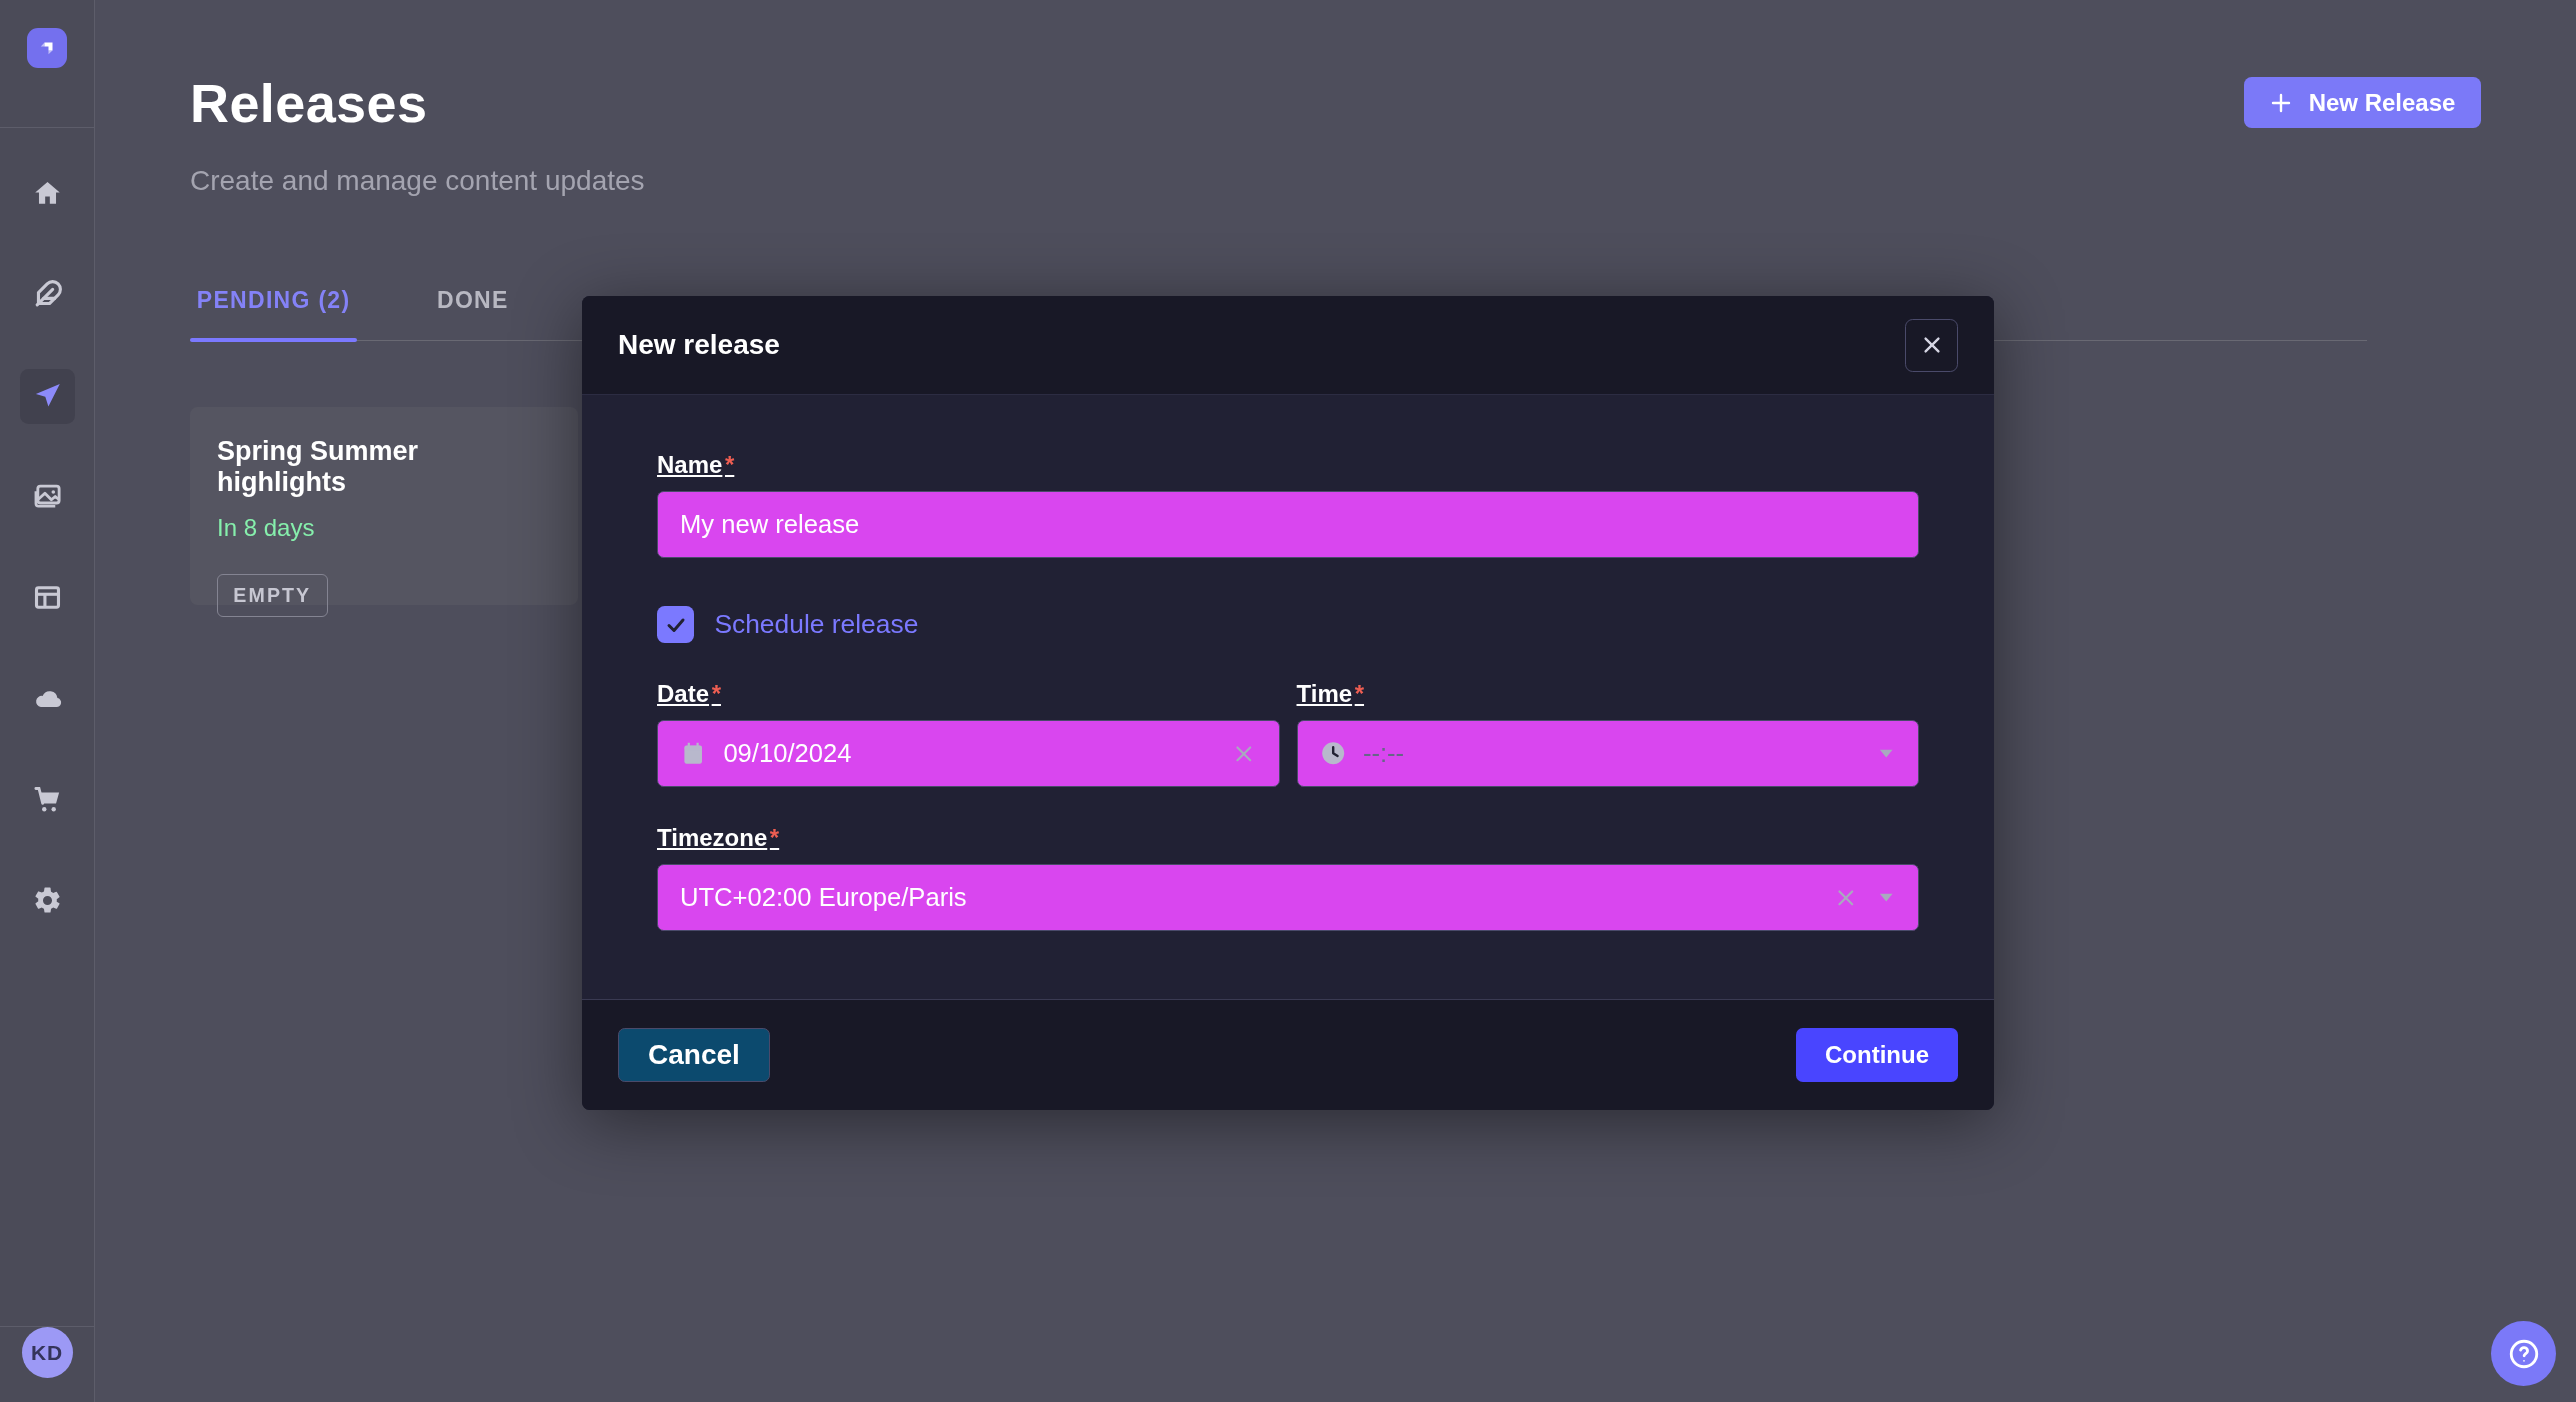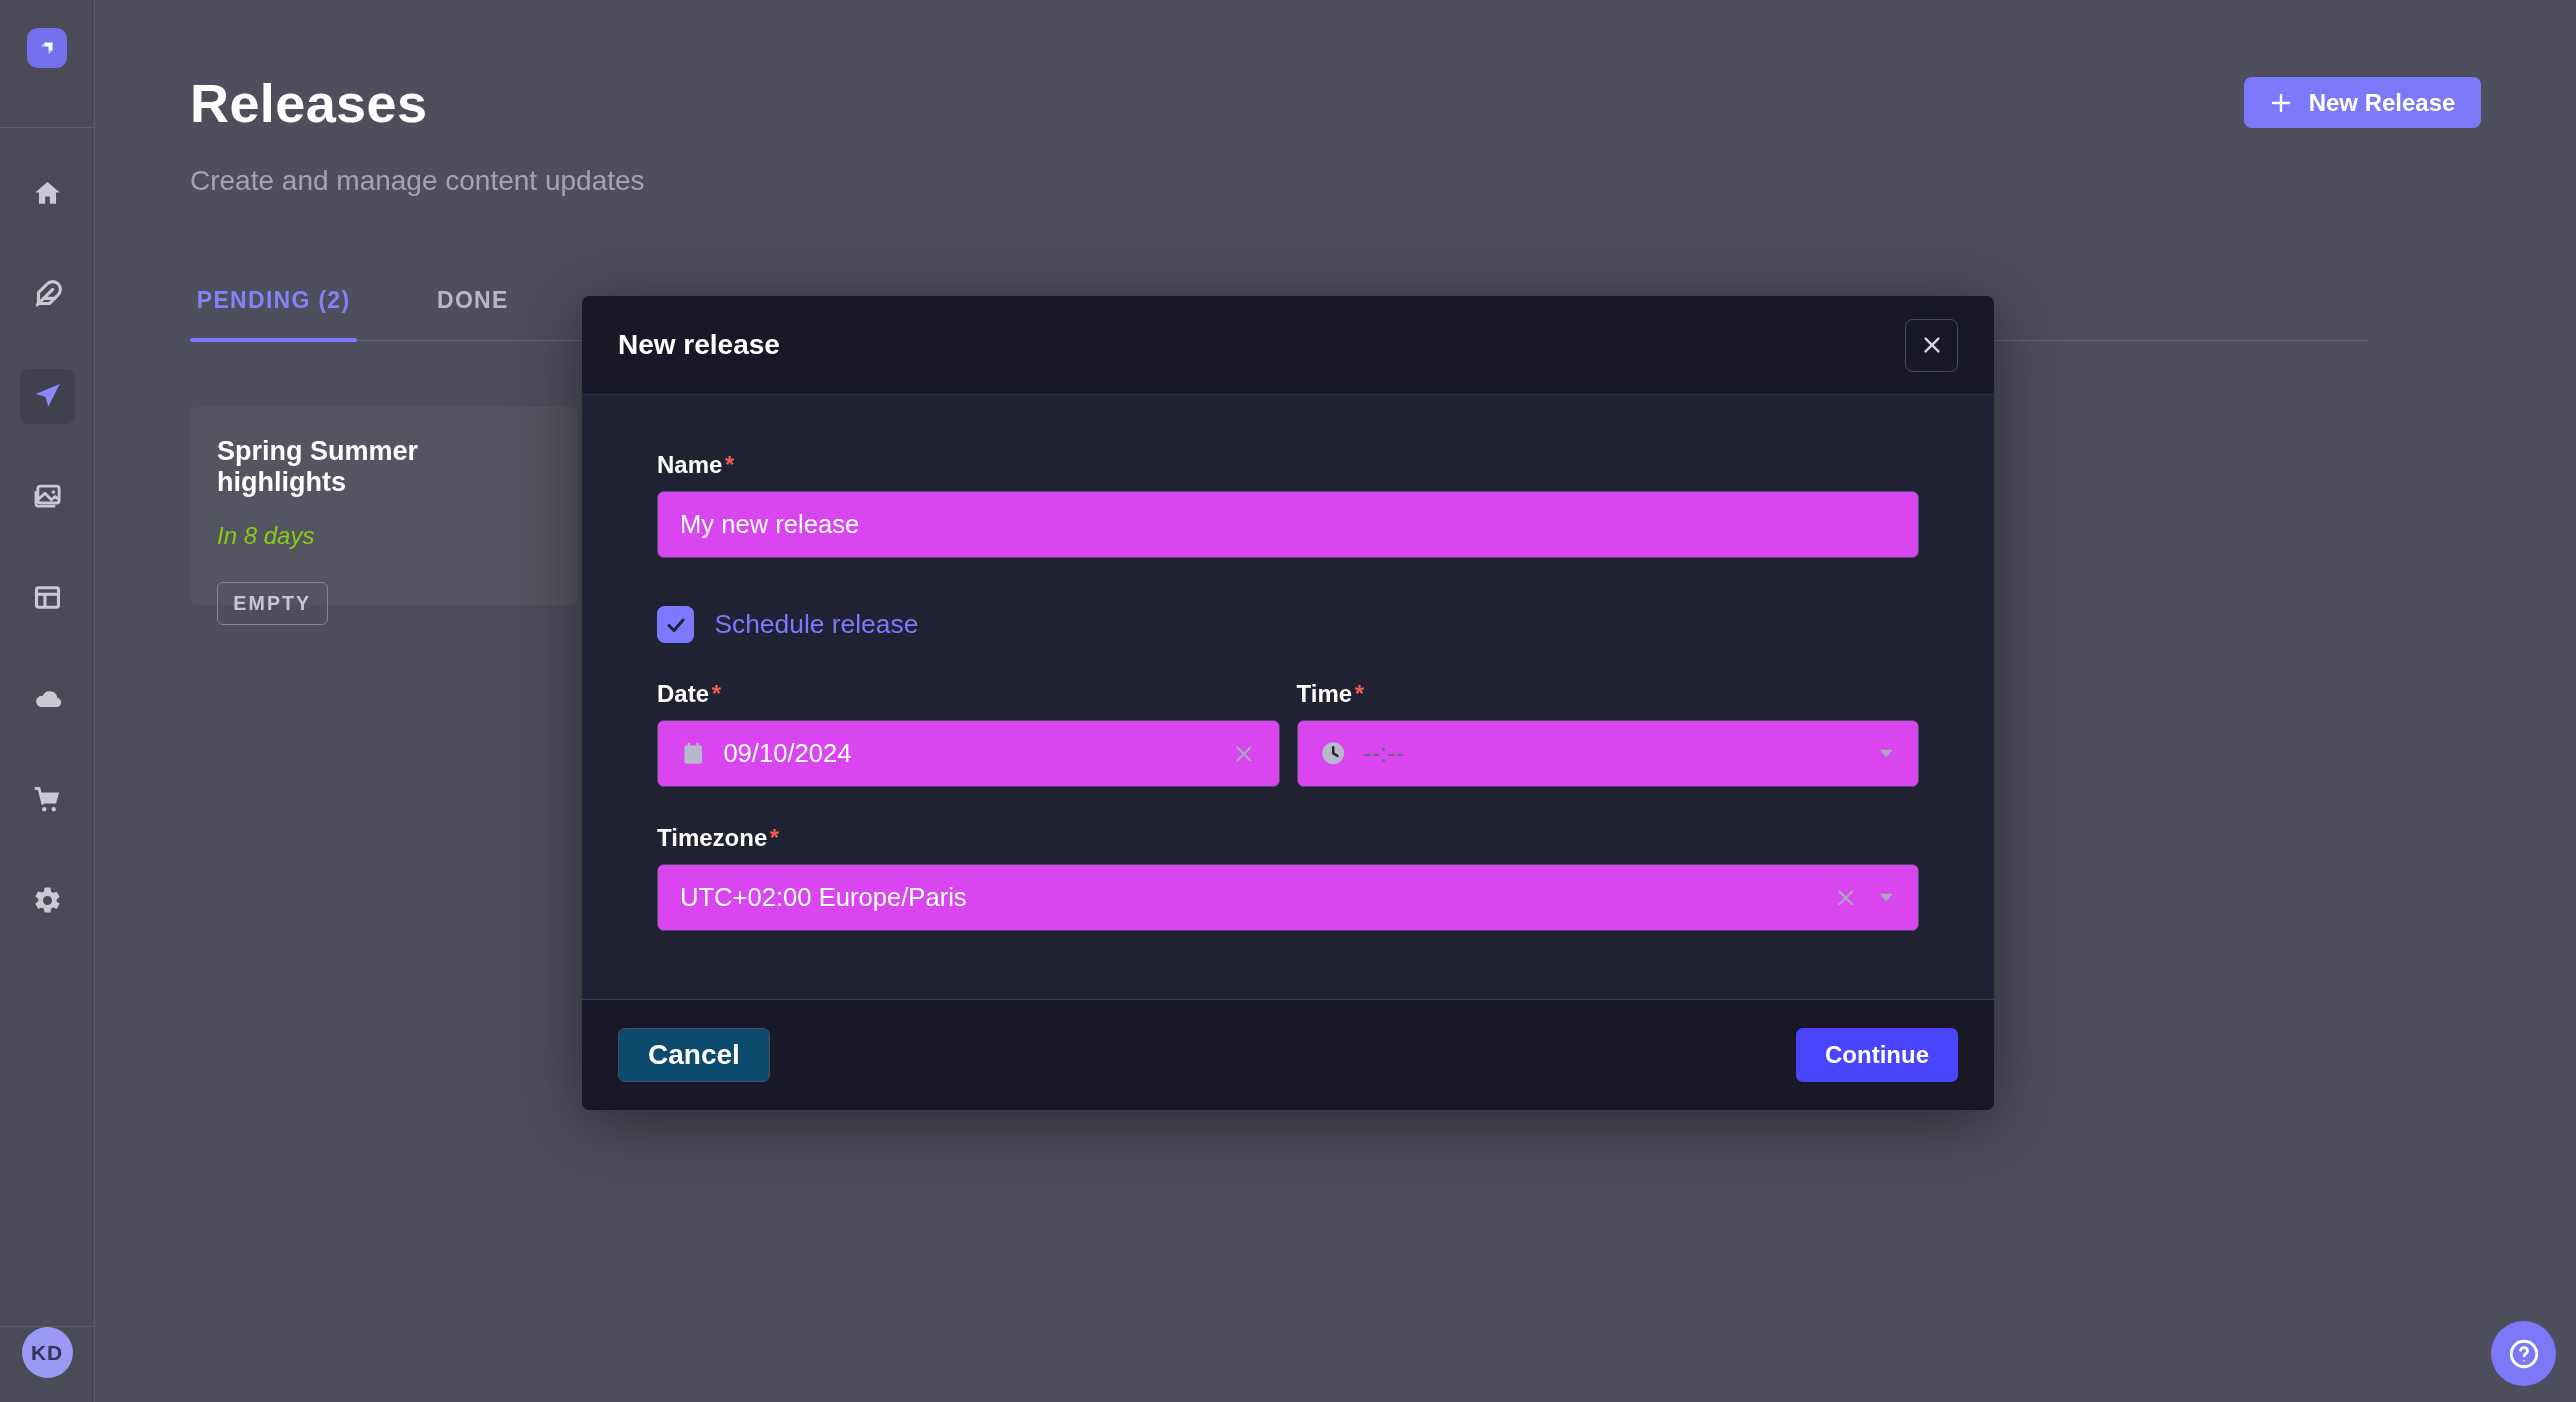--- a/index.html
+++ b/index.html
@@ -38,21 +38,21 @@
   .tabs { display:flex; gap:73px; border-bottom:1.7px solid #696973; }
   .tab { position:relative; font-size:23px; font-weight:bold; letter-spacing:1.3px; padding:0 6.8px 25.6px 6.8px; cursor:pointer; color:#b8b8c2; background:none; border:none; font-family:inherit; }
   .tab.active { color:#8482f7; }
   .tab.active::after { content:""; position:absolute; left:0; right:0; bottom:-2.6px; height:4.3px; background:#7b79ff; border-radius:2.6px; }
 
   .release-card {
     margin-top:66px; width:388px; height:198px; background:#555561;
     border-radius:7.7px; padding:29px 27px; cursor:pointer;
   }
   .card-title { color:#ffffff; font-size:27px; font-weight:bold; }
-  .card-subtitle { color:#84cc16; font-size:24px; margin-top:24px;font-style:italic; }
+  .card-subtitle { color:#86efac; font-size:24px; margin-top:16px; }
   .card-badge { display:inline-block; margin-top:32px; border:1.7px solid #848492; border-radius:6px; color:#c7c7d2; font-size:19.6px; font-weight:bold; letter-spacing:2.1px; padding:9.4px 15.3px; }
 
   
   .modal {
     position:absolute; left:582px; top:296px; width:1412px; height:814px;
     background:#212134; border-radius:7.7px; overflow:hidden;
     box-shadow:0 12px 68px rgba(0,0,0,0.45);
   }
   .modal-header {
     height:99px; background:#181826; border-bottom:0.9px solid #2c2c42;
@@ -60,21 +60,21 @@
   }
   .modal-title { color:#ffffff; font-size:28px; font-weight:600; }
   .btn-close {
     width:53px; height:53px; background:transparent; border:1.7px solid #4a4a6a;
     border-radius:7.7px; display:flex; align-items:center; justify-content:center;
     cursor:pointer; color:#d4d4e2;
   }
   .btn-close svg { width:22px; height:22px; }
 
   .modal-body { padding:56px 75px 0 75px; }
-  .field-label { color:#ffffff; font-size:24px; font-weight:600; margin-bottom:12px; }
+  .field-label { color:#ffffff; font-size:24px; font-weight:600; margin-bottom:12px;text-decoration:underline; }
   .req { color:#ee5e52; margin-left:2.6px; }
   .text-input-wrap {
     display:flex; align-items:center; gap:17px; height:67px;
     background:#d946ef; border:1.7px solid #4a4a6a; border-radius:6.8px; padding:0 22px;
   }
   .text-input-wrap input {
     flex:1; background:transparent; border:none; outline:none;
     color:#ffffff; font-size:25.6px; font-family:inherit; min-width:0;
   }
   .text-input-wrap input::placeholder { color:#666687; }

